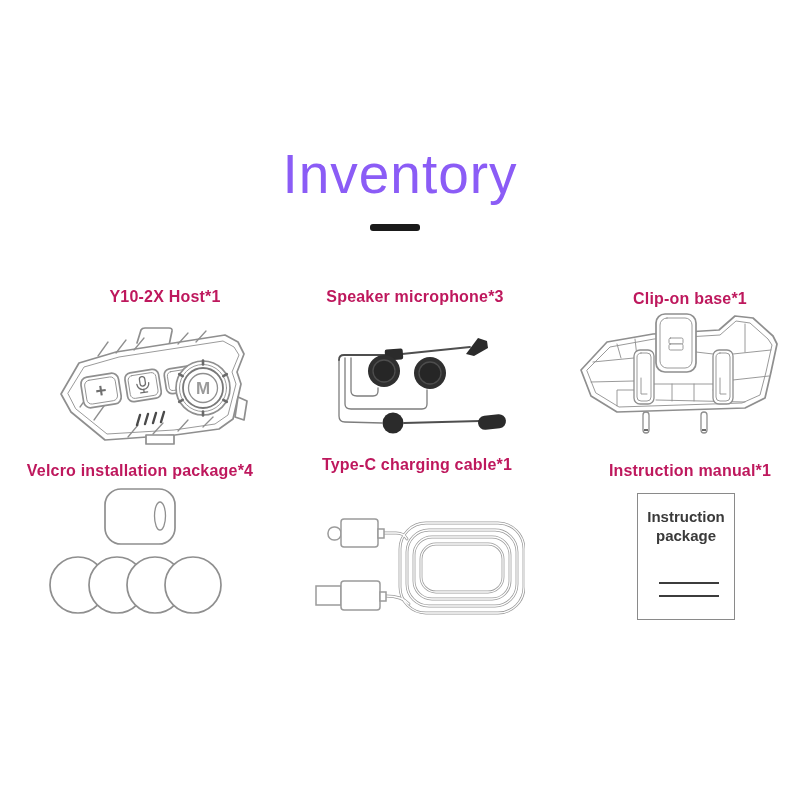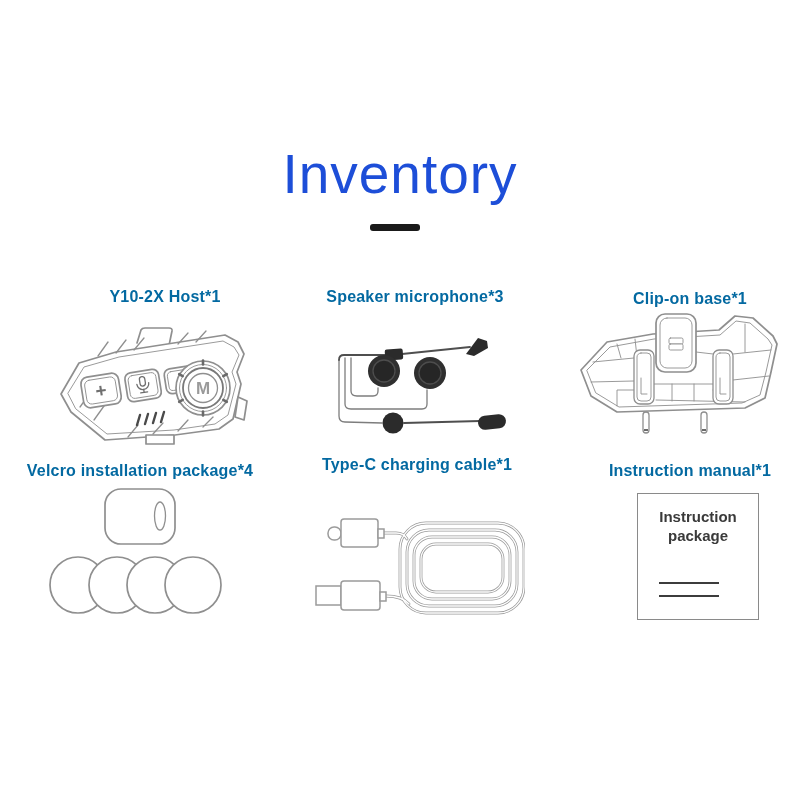--- a/index.html
+++ b/index.html
@@ -1,39 +1,39 @@
 <!DOCTYPE html>
 <html><head>
 <meta charset="utf-8">
 <style>
   html,body{margin:0;padding:0;background:#ffffff;}
   body{width:800px;height:800px;position:relative;overflow:hidden;
        font-family:"Liberation Sans",sans-serif;}
   .abs{position:absolute;}
   .page-title{left:0;top:142px;width:800px;text-align:center;
-              font-size:55px;font-weight:300;color:#1d4ed8;letter-spacing:1px;}
+              font-size:55px;font-weight:300;color:#8b5cf6;letter-spacing:1px;}
   .title-underline{left:370px;top:224px;width:50px;height:7px;background:#1a1a1a;border-radius:3px;}
-  .item-label{position:absolute;font-size:16px;font-weight:600;color:#0369a1;
+  .item-label{position:absolute;font-size:16px;font-weight:600;color:#be185d;
               text-align:center;letter-spacing:0.2px;white-space:nowrap;}
   .lbl-host{left:40px;top:288px;width:250px;}
   .lbl-speaker{left:290px;top:288px;width:250px;}
   .lbl-clip{left:565px;top:290px;width:250px;}
   .lbl-velcro{left:15px;top:462px;width:250px;}
   .lbl-cable{left:292px;top:456px;width:250px;}
   .lbl-manual{left:565px;top:462px;width:250px;}
   svg{position:absolute;display:block;}
   .line{stroke:#8f8f8f;fill:none;stroke-linejoin:round;stroke-linecap:round;}
   .fillw{fill:#ffffff;}
   .thin{stroke-width:0.9;}
   .mid{stroke-width:1.3;}
   .thick{stroke-width:1.7;}
   .dark{fill:#2b2b2b;stroke:none;}
   .tube-o{stroke:#9b9b9b;stroke-width:2.8;fill:none;stroke-linejoin:round;stroke-linecap:round;}
   .tube-i{stroke:#ffffff;stroke-width:1.3;fill:none;stroke-linejoin:round;stroke-linecap:round;}
-  .manual-box{left:637px;top:493px;width:122px;height:127px;border:1.5px solid #8a8a8a;
+  .manual-box{left:637px;top:493px;width:98px;height:127px;border:1.5px solid #8a8a8a;
               box-sizing:border-box;background:#fff;}
   .manual-text{margin-top:14px;text-align:center;font-size:15px;font-weight:600;
                color:#3a3a3a;line-height:1.25;}
   .manual-line{position:absolute;left:21px;width:60px;height:2px;background:#3c3c3c;}
   .svg-label{font-family:"Liberation Sans",sans-serif;}
 </style>
 </head>
 <body>
 
 <div class="abs page-title">Inventory</div>

